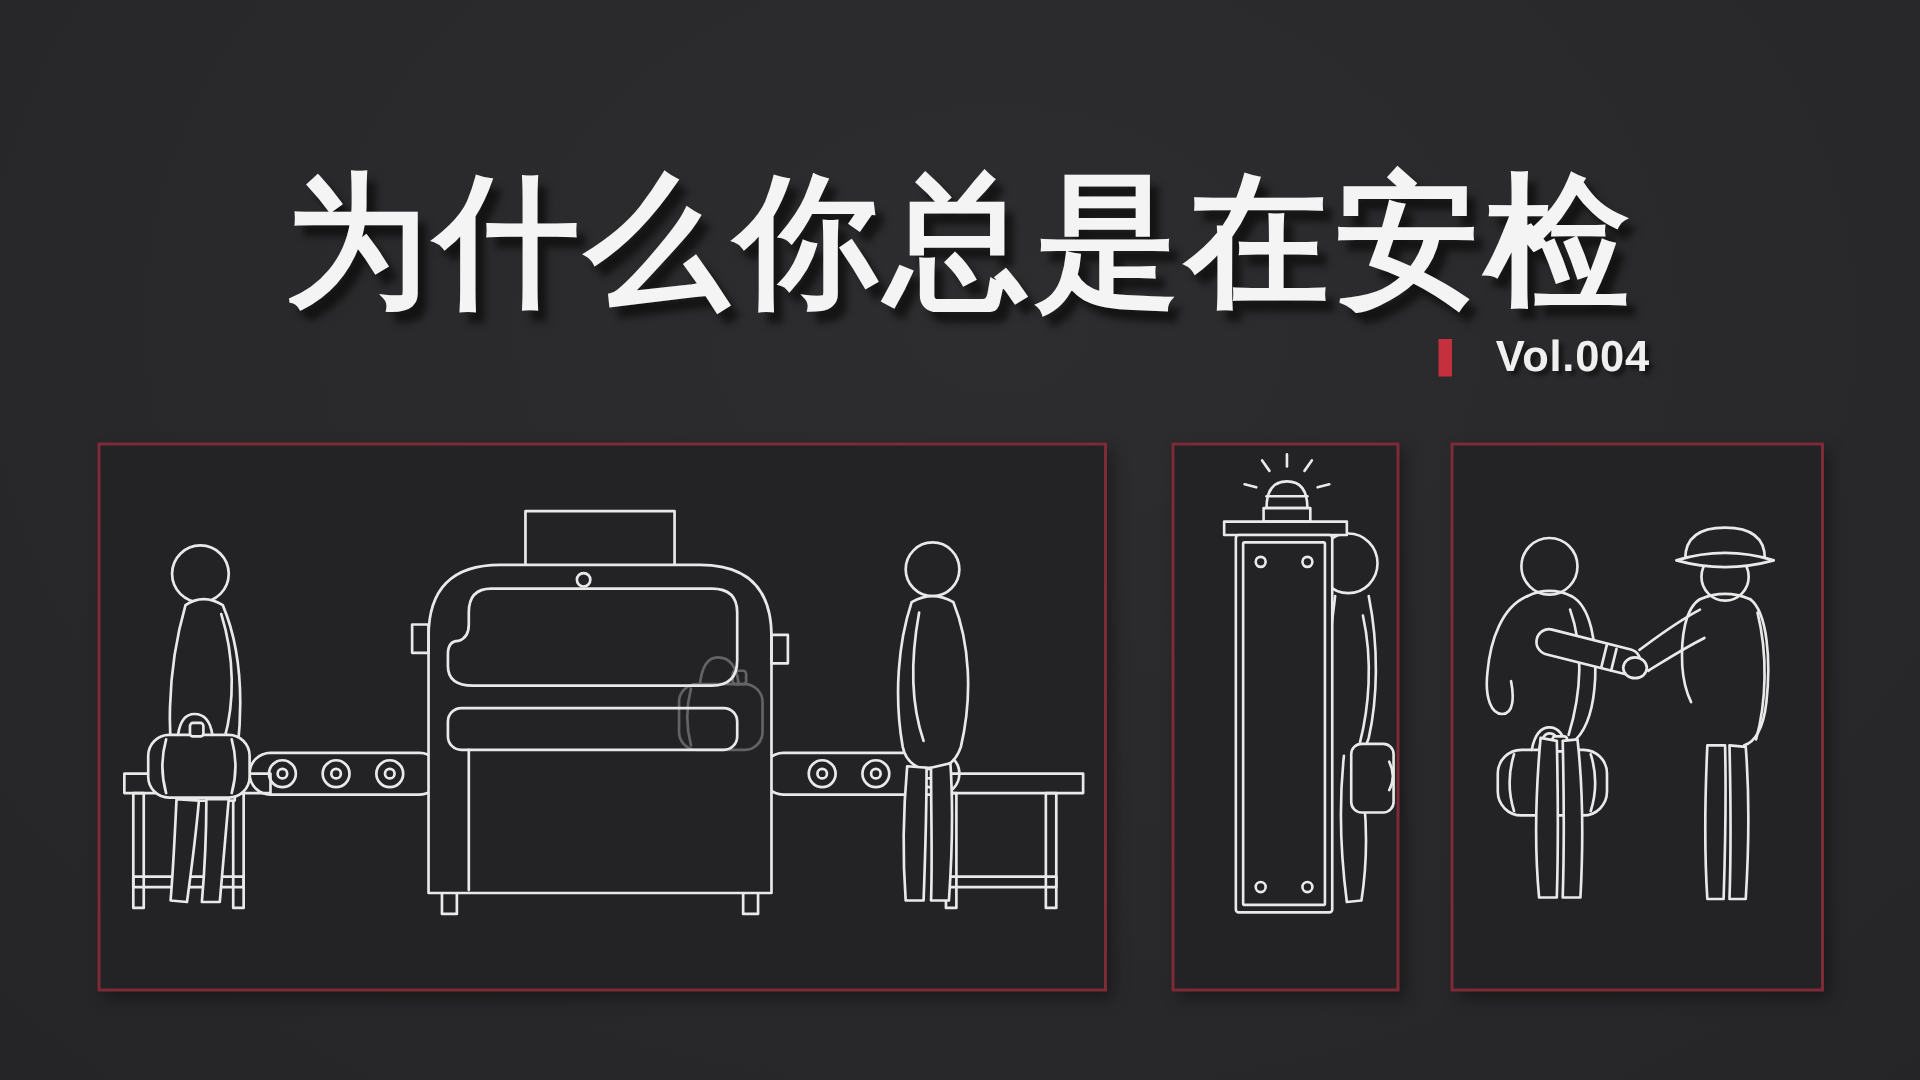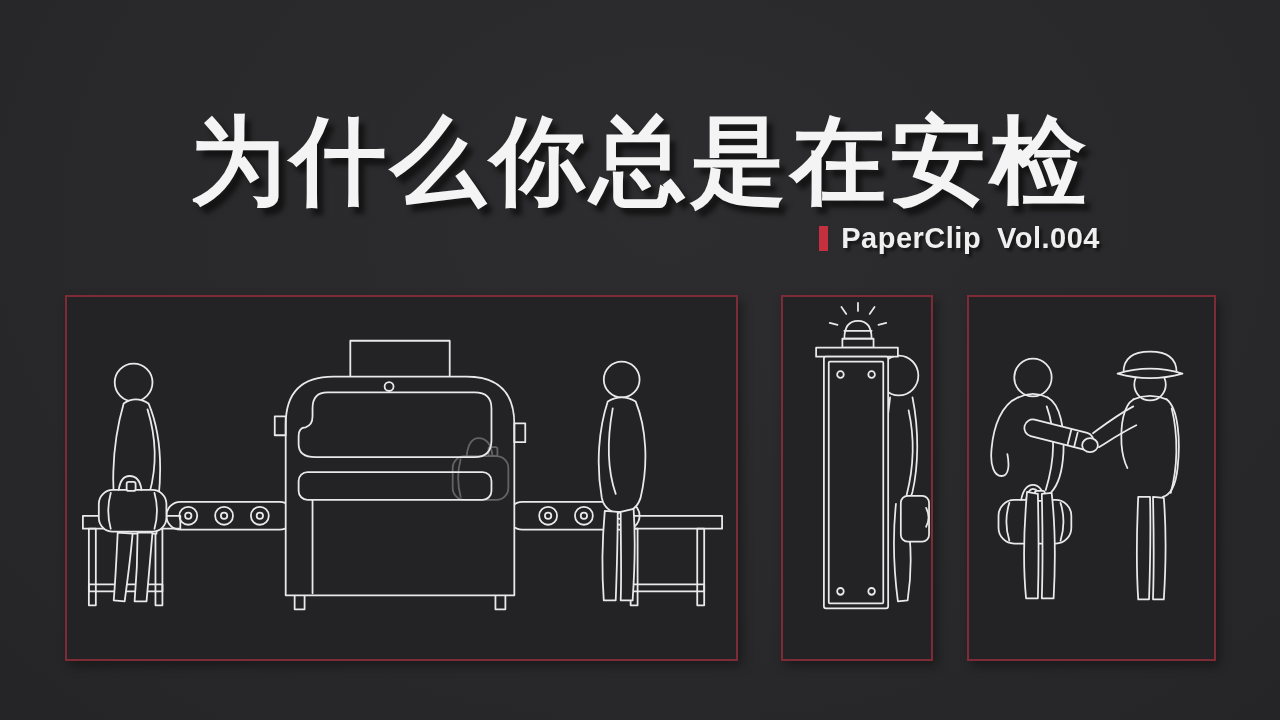--- a/index.html
+++ b/index.html
@@ -33,21 +33,20 @@
   .p3{left:967px;width:249px;}
   .panel svg{width:100%;height:100%;display:block;}
 </style>
 </head>
 <body>
 
 <h1 class="title">为什么你总是在安检</h1>
 
 <div class="subtitle">
   <span class="bar"></span>
-  <span class="brand">PaperClip</span>
   <span class="vol">Vol.004</span>
 </div>
 
 <div class="panel p1">
   <svg viewBox="0 0 673 364" preserveAspectRatio="none">
     <g stroke="#e9e9e9" stroke-width="1.8" fill="none" stroke-linecap="round" stroke-linejoin="round">
       <g>
         <rect x="16" y="220" width="98" height="13"></rect>
         <rect x="22" y="233" width="7" height="77"></rect>
         <rect x="89" y="233" width="7" height="77"></rect>

